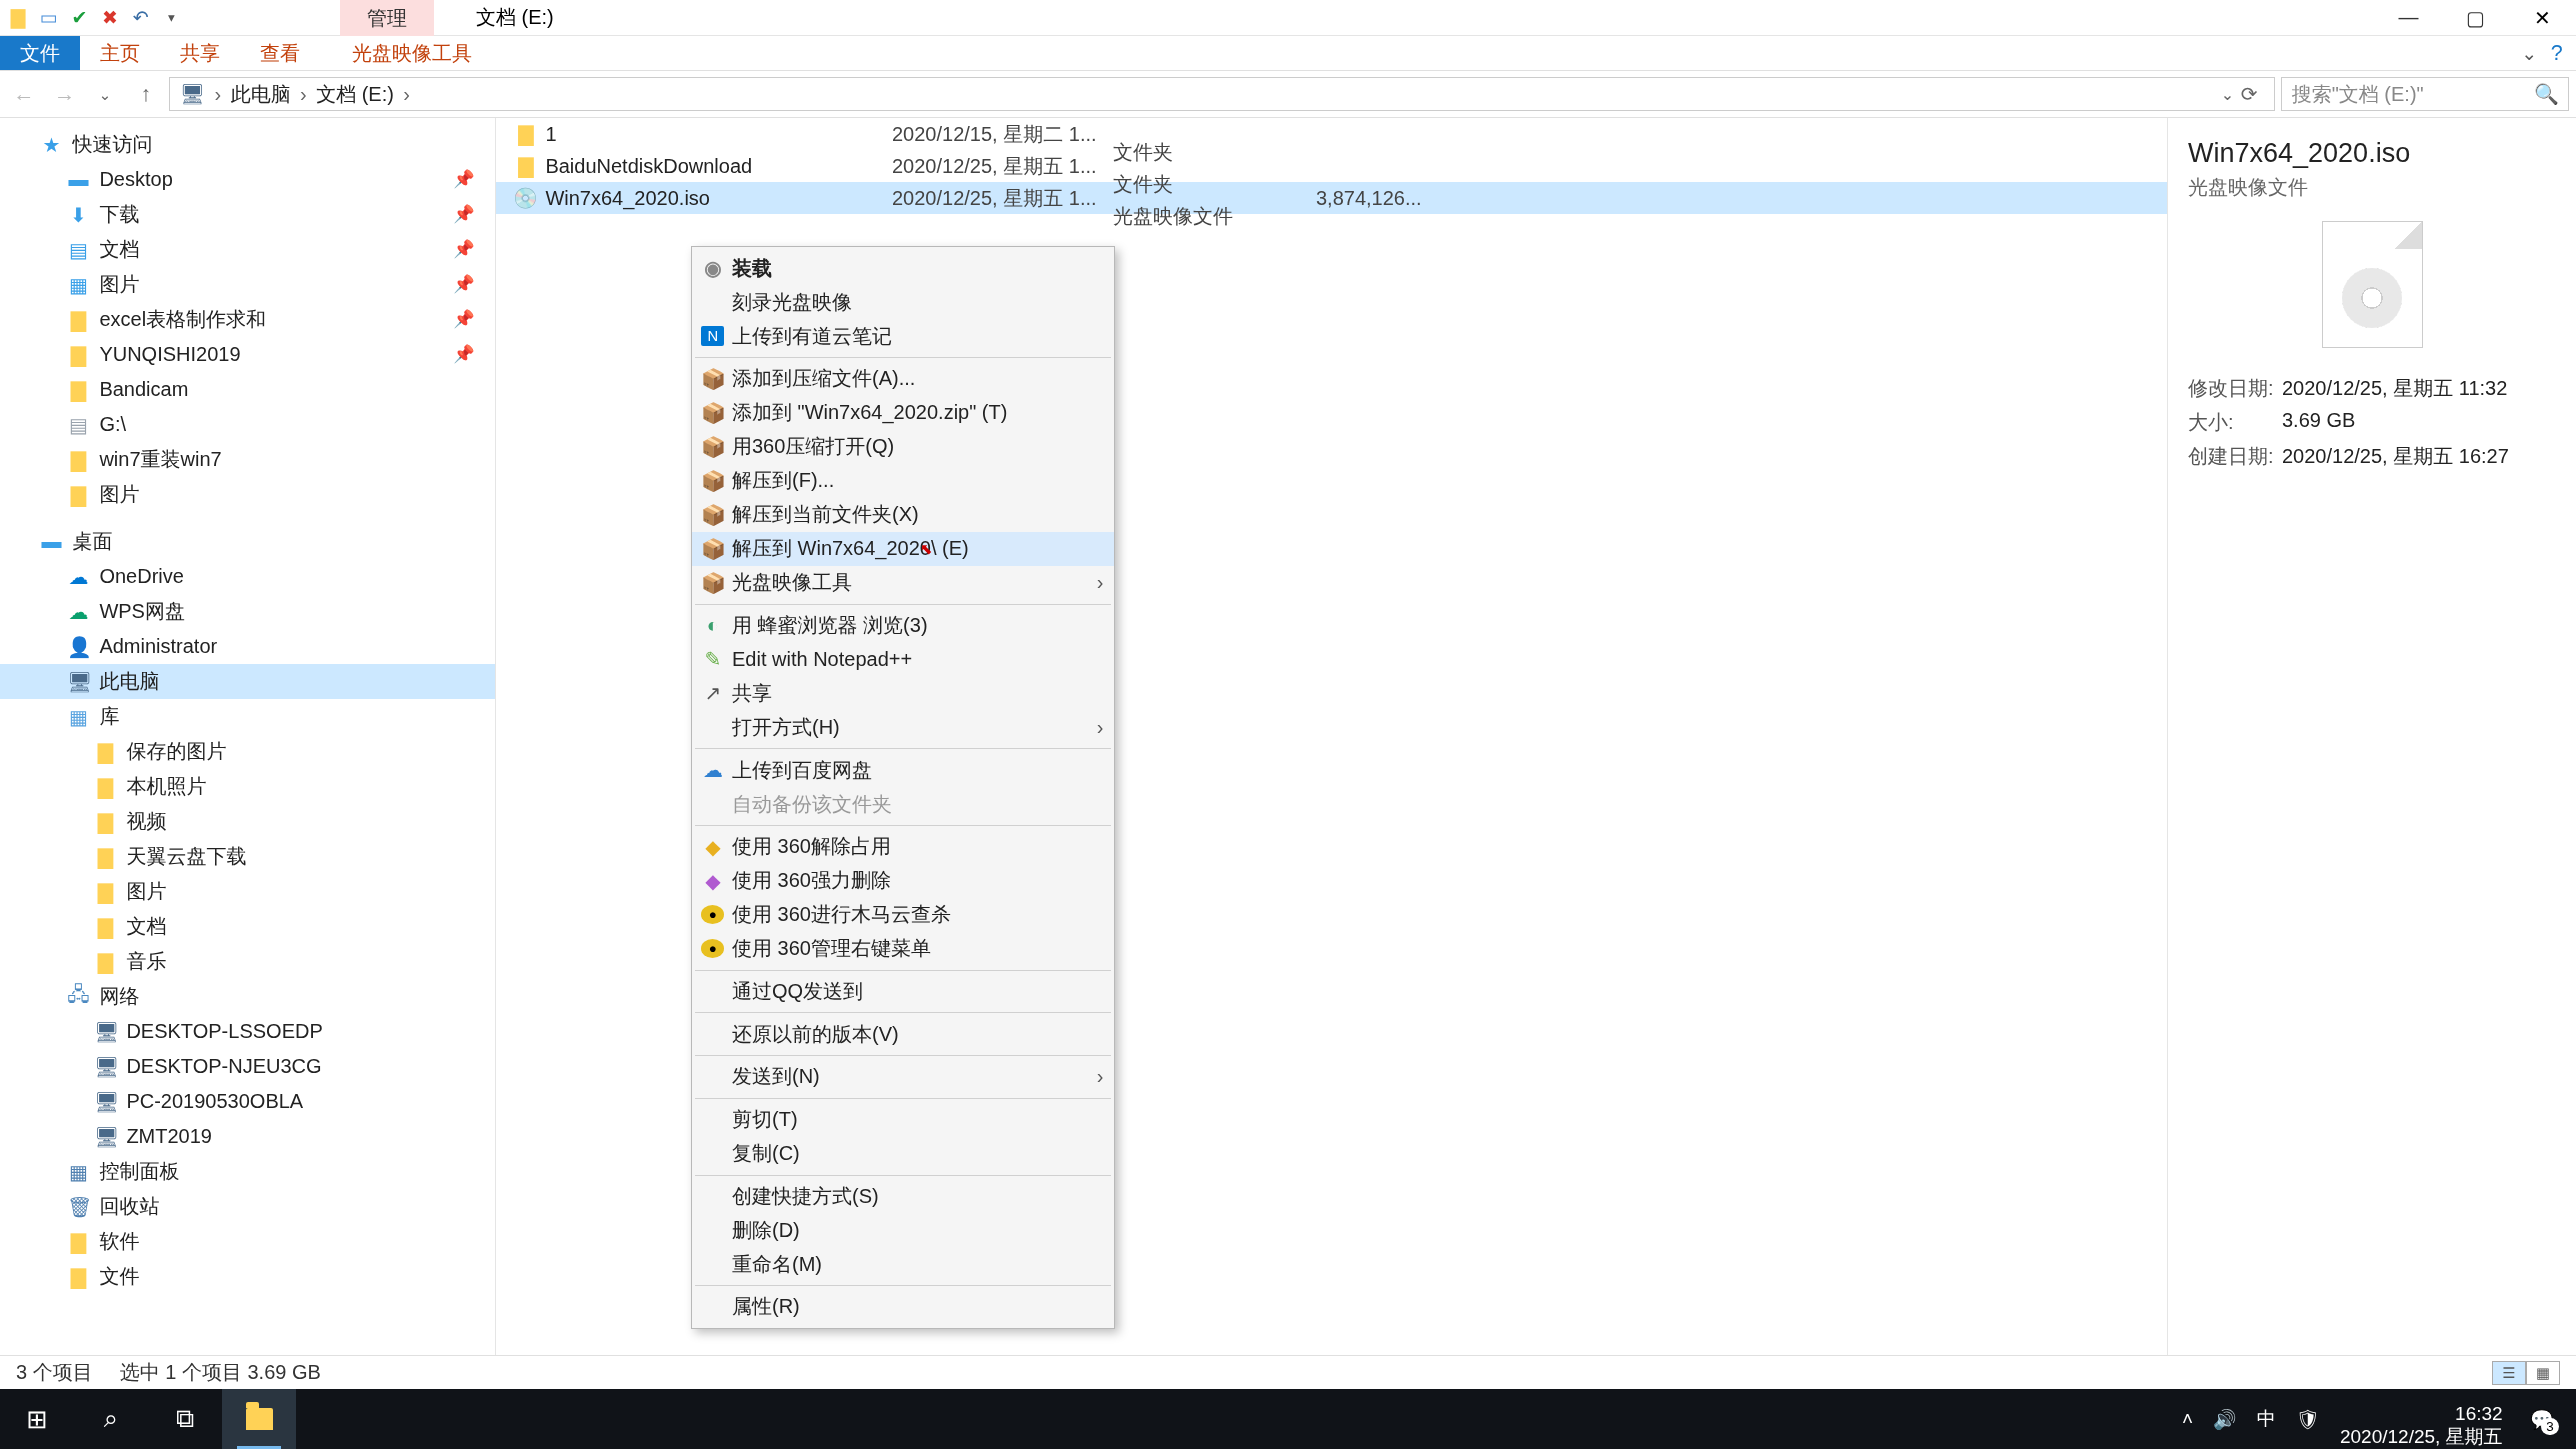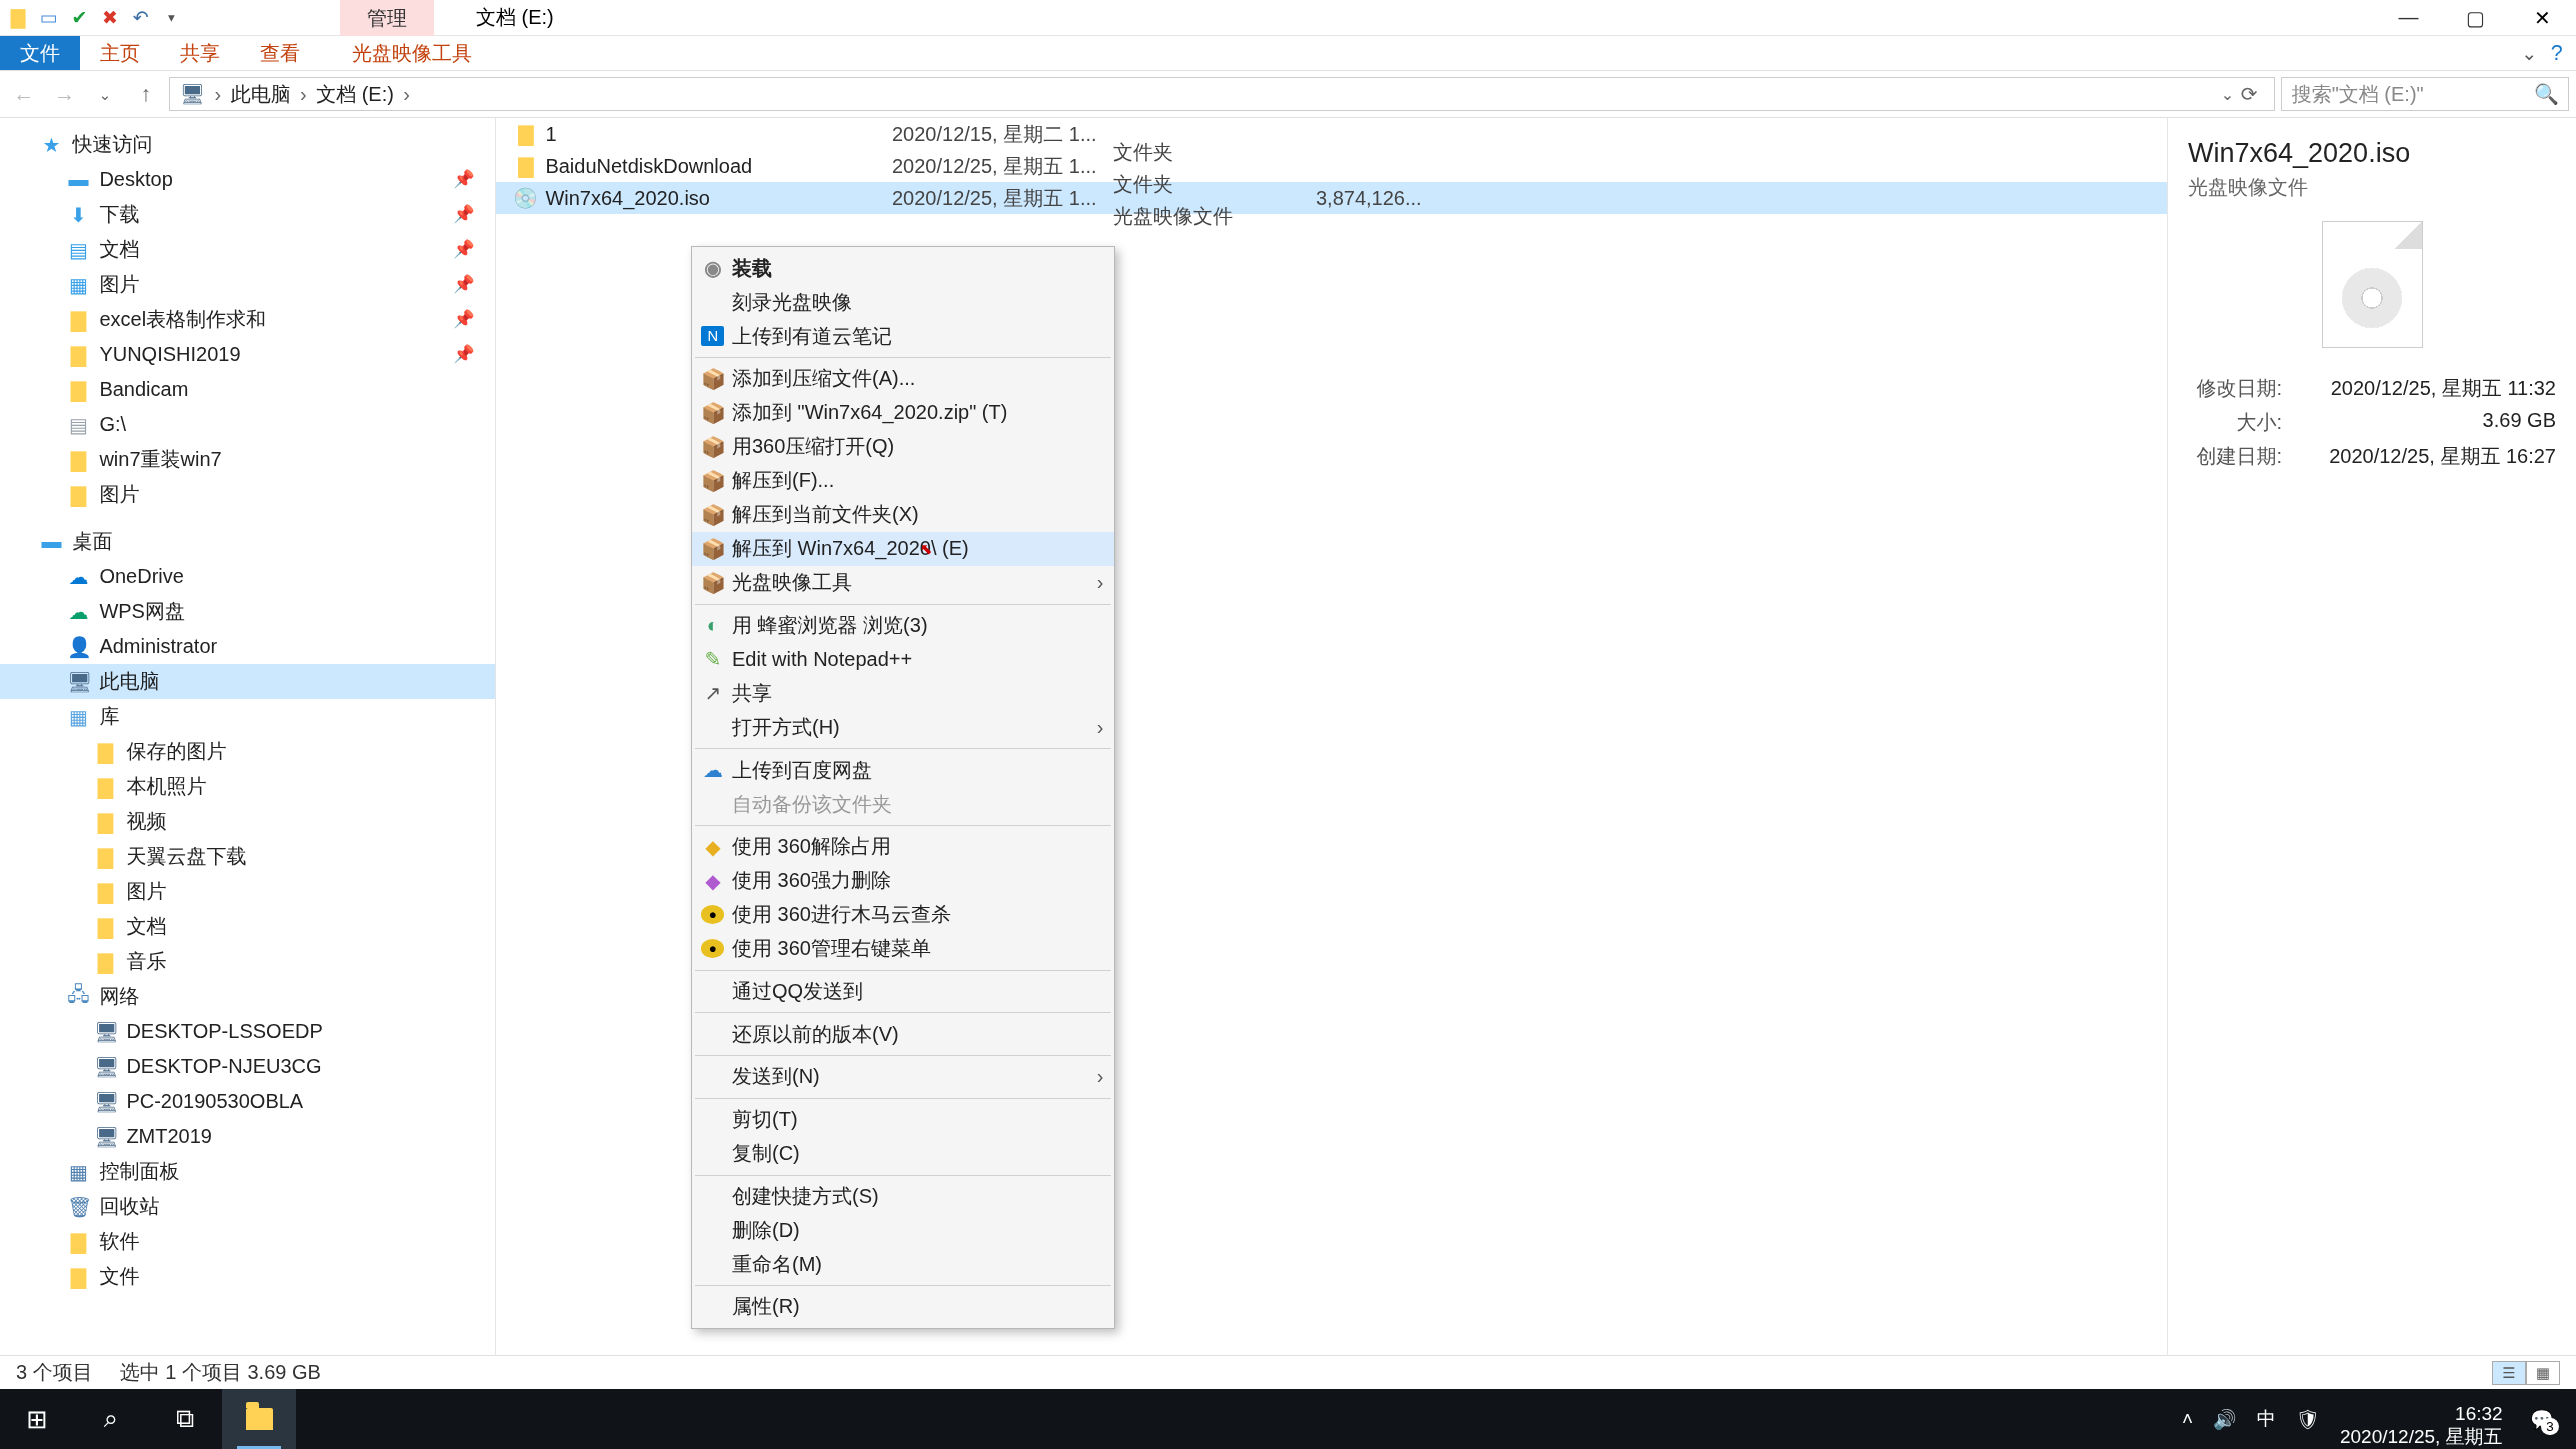--- a/index.html
+++ b/index.html
@@ -94,21 +94,21 @@
 
 .cursor-ind { position: absolute; left: 228px; color: #c00; font-size: 14.8px; }
 
 
 .details { width: 409px; border-left: 0.7px solid #e5e5e5; padding: 20px 20px; }
 .details .fname { font-size: 27px; color: #222; margin-bottom: 5.4px; }
 .details .ftype { font-size: 20px; color: #666; margin-bottom: 20px; }
 .details .thumb { width: 101px; height: 127px; border: 0.7px solid #ccc; margin: 0 auto 27px; display: flex; align-items: center; justify-content: center; position: relative; background: #fff; }
 .details .thumb .disc { width: 60px; height: 60px; border-radius: 50%; background: radial-gradient(circle at 50% 50%, #fff 0 9.4px, #ccc 9.4px 10.7px, #e8e8e8 10.7px 30px, #ccc 30px); margin-top: 27px; }
 .details .thumb .fold { position: absolute; top: 0; right: 0; width: 27px; height: 27px; background: linear-gradient(135deg, transparent 50%, #ddd 50%); }
-.details .meta { font-size: 20px; color: #555; display: grid; grid-template-columns: 94px 1fr; row-gap: 6.7px; text-align: right; }
+.details .meta { font-size: 20px; color: #555; display: grid; grid-template-columns: 94px 1fr; row-gap: 6.7px; }
 .details .meta .k { color: #555; }
 .details .meta .v { color: #222; }
 
 
 .status { height: 34px; border-top: 0.7px solid #e0e0e0; display: flex; align-items: center; padding: 0 16px; font-size: 20px; color: #333; gap: 27px; }
 .status .viewbtns { margin-left: auto; display: flex; gap: 0; }
 .status .vb { width: 34px; height: 24px; border: 0.7px solid #aaa; display: flex; align-items: center; justify-content: center; font-size: 14.8px; color: #555; }
 .status .vb.active { background: #cce8ff; }
 
 

